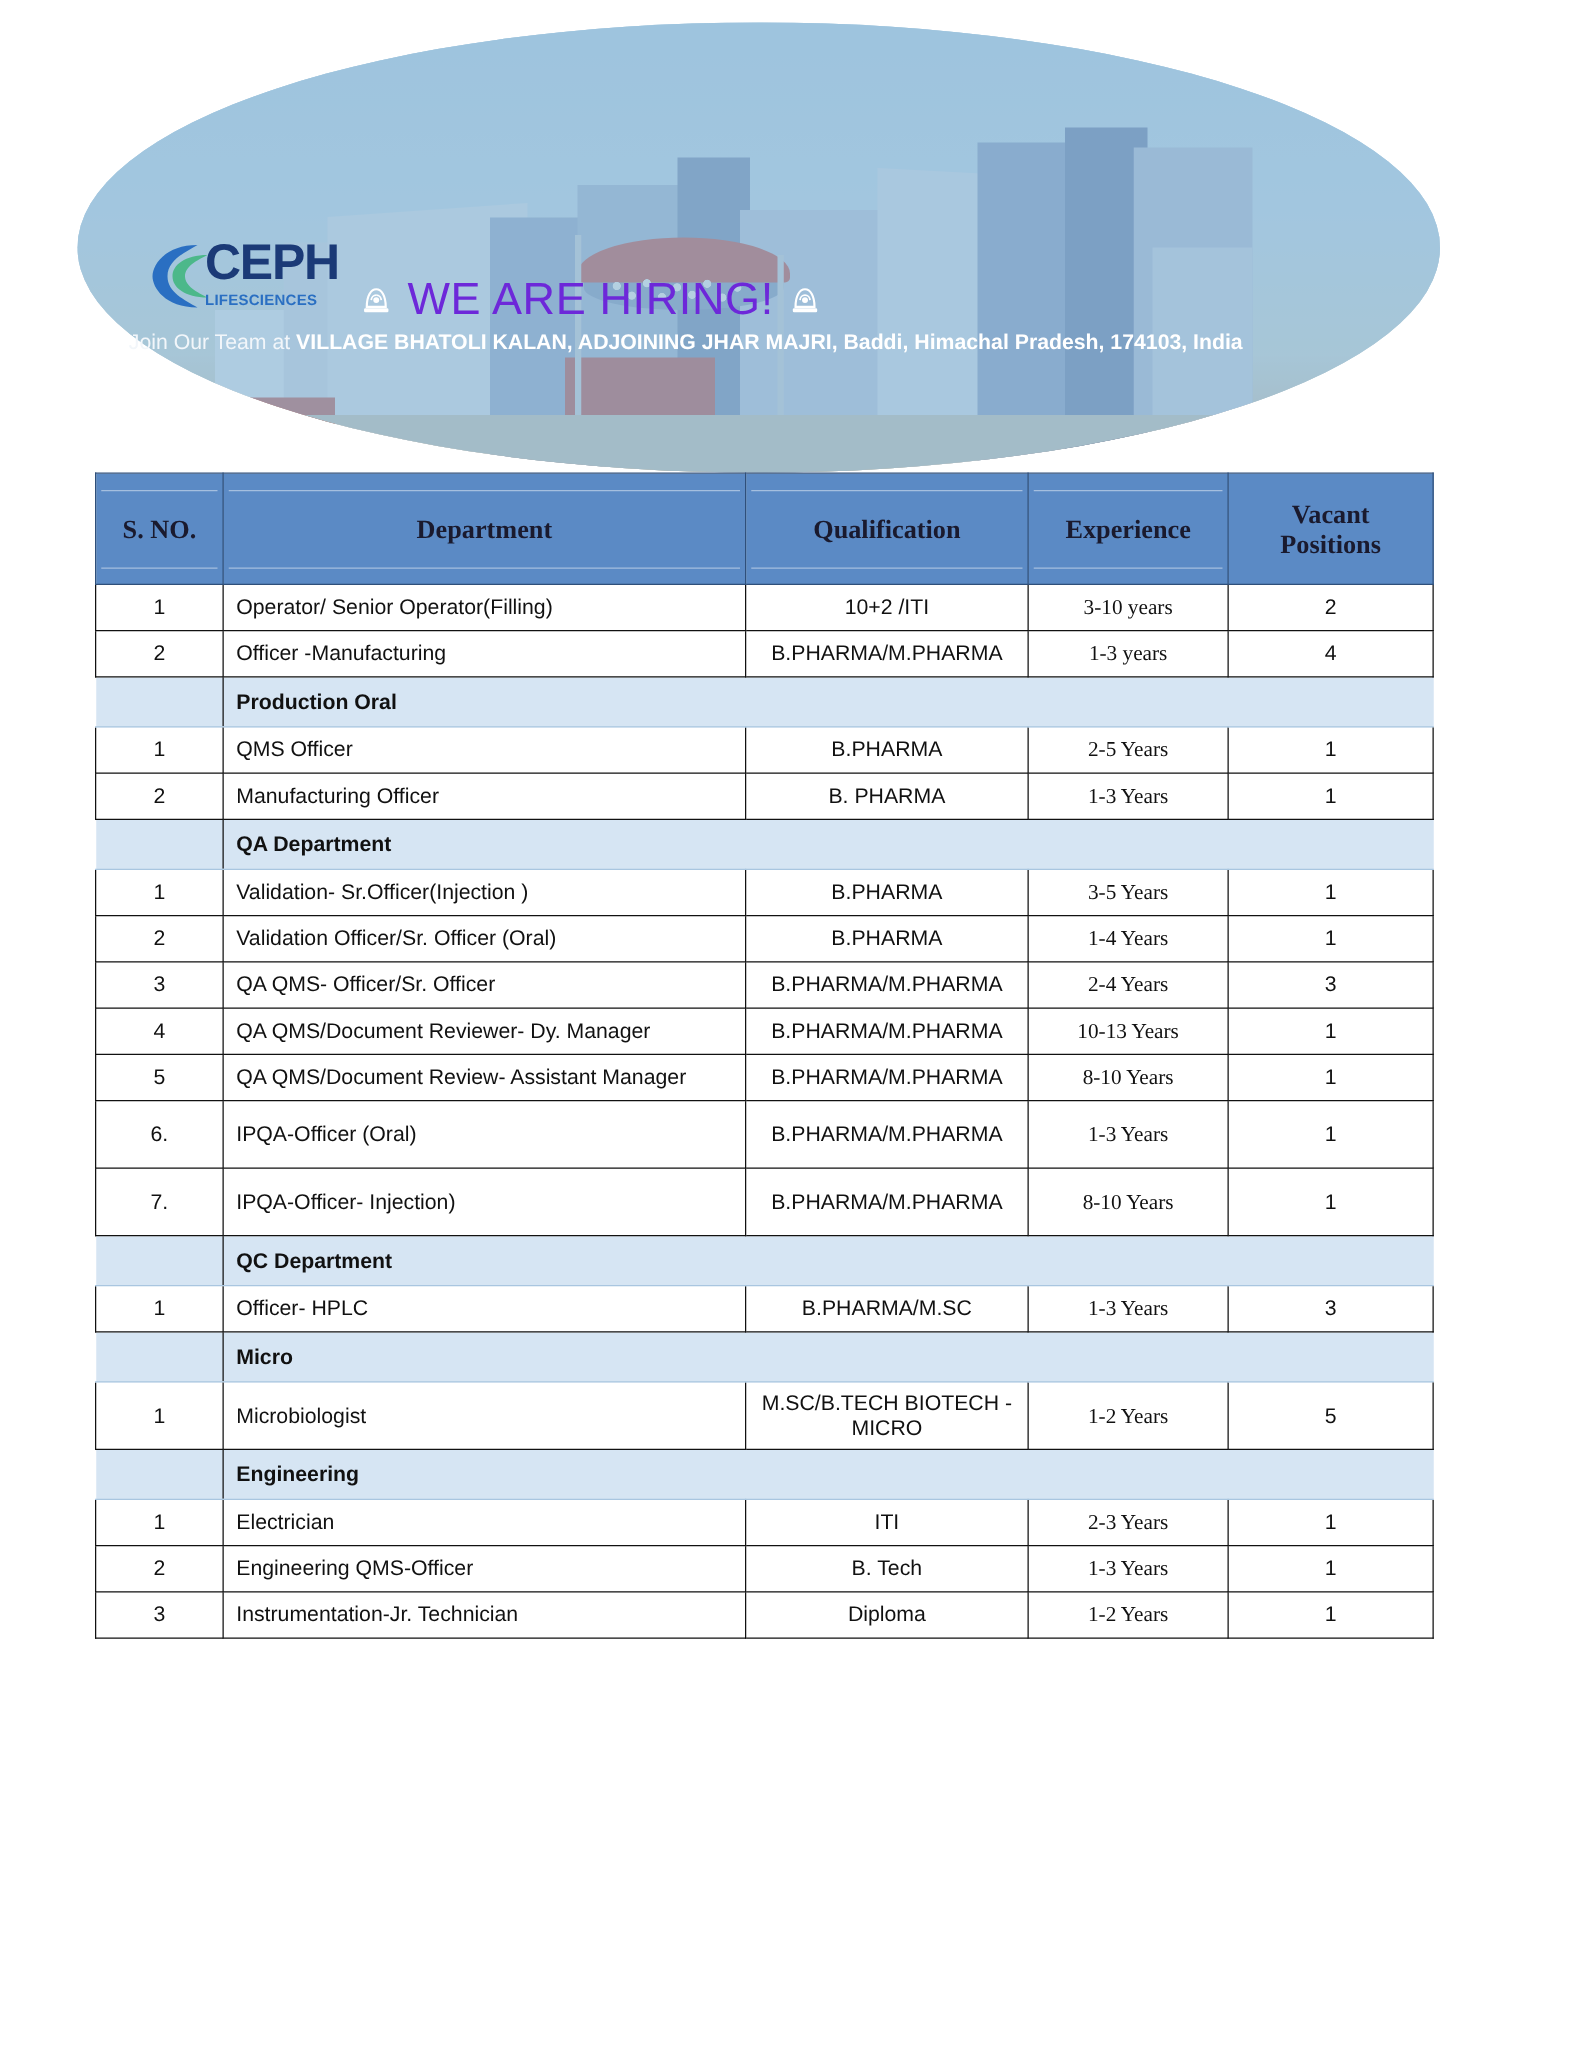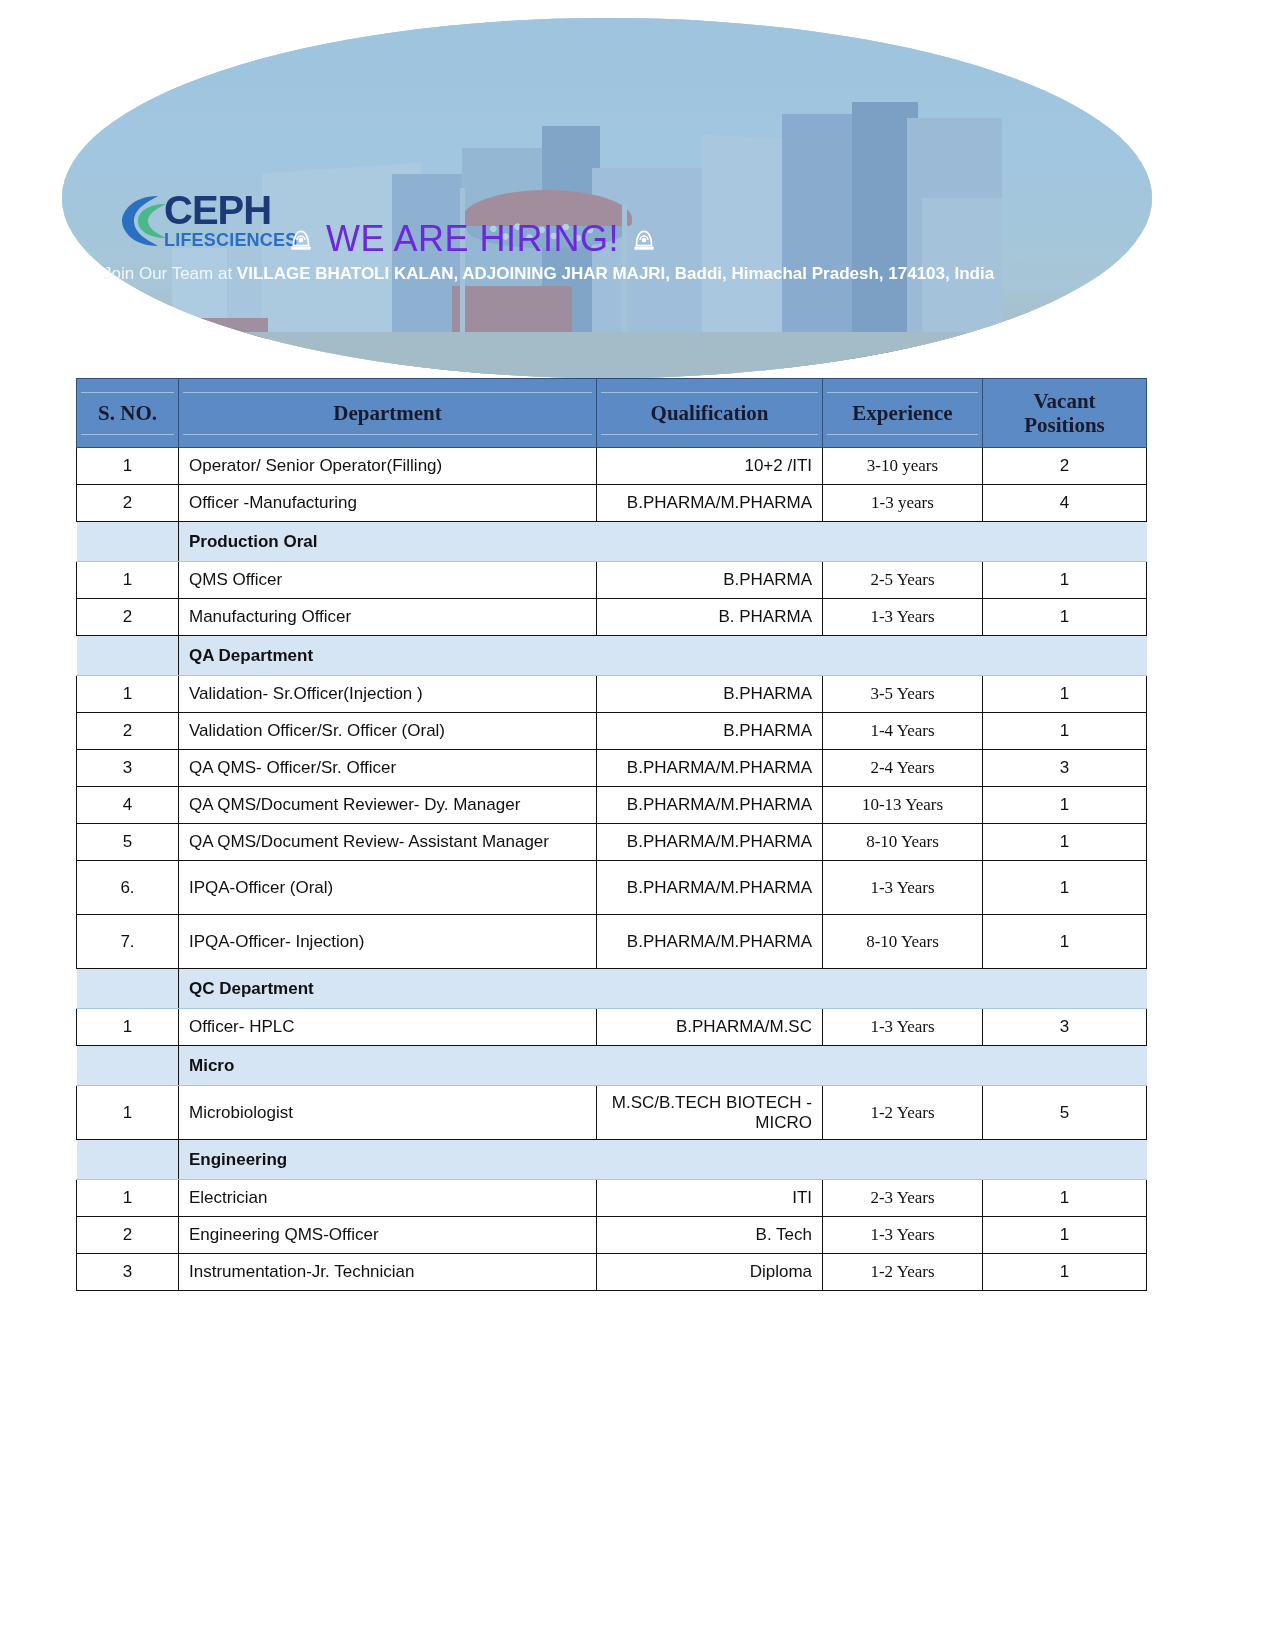--- a/index.html
+++ b/index.html
@@ -87,21 +87,21 @@
   .logo-wrap {
     position: absolute; left: 118px; top: 186px; width: 200px; height: 76px;
   }
   .logo-mark { position: absolute; left: 0; top: 4px; width: 60px; height: 62px; }
   .logo-text { position: absolute; left: 46px; top: 4px; }
   .logo-ceph {
     font-size: 40px; font-weight: bold; color: #1b3a77;
     letter-spacing: -1px; line-height: 40px; font-family: "Liberation Sans", sans-serif;
   }
   .logo-sub {
-    font-size: 18px; font-weight: bold; color: #2a6fc2;
+    font-size: 12px; font-weight: bold; color: #2a6fc2;
     letter-spacing: 0.2px; line-height: 19px; margin-top: 1px;
   }
 
   .hiring-line {
     position: absolute; left: 288px; top: 218px;
     display: flex; align-items: center; gap: 12px;
     color: #ffffff;
   }
   .hiring-text {
     font-size: 36px; font-weight: 400; color: #6d28d9;
@@ -133,35 +133,35 @@
     font-weight: bold;
     height: 56px;
     text-align: center;
     vertical-align: middle;
     padding: 2px 4px;
   }
   thead th .inner {
     display: block;
     border-top: 1px solid rgba(255,255,255,0.45);
     border-bottom: 1px solid rgba(255,255,255,0.45);
-    padding: 8px 0;
+    padding: 18px 0;
   }
   thead th.two-line .inner { border: none; line-height: 24px; }
 
   tbody td {
     border: 1px solid #111111;
     font-size: 17px;
     color: #111111;
     padding: 6px 10px;
     vertical-align: middle;
     background: #ffffff;
   }
   td.sno { text-align: center; }
   td.dept { text-align: left; }
-  td.qual { text-align: right; }
+  td.qual { text-align: center; }
   td.exp { text-align: center; font-family: Liberation Serif, serif; }
   td.vac { text-align: center; }
 
   tr.section td {
     background: #d6e5f3;
     border-left: none;
     border-right: none;
     border-top: 1px solid #a9c6e0;
     border-bottom: 1px solid #a9c6e0;
     font-weight: bold;

